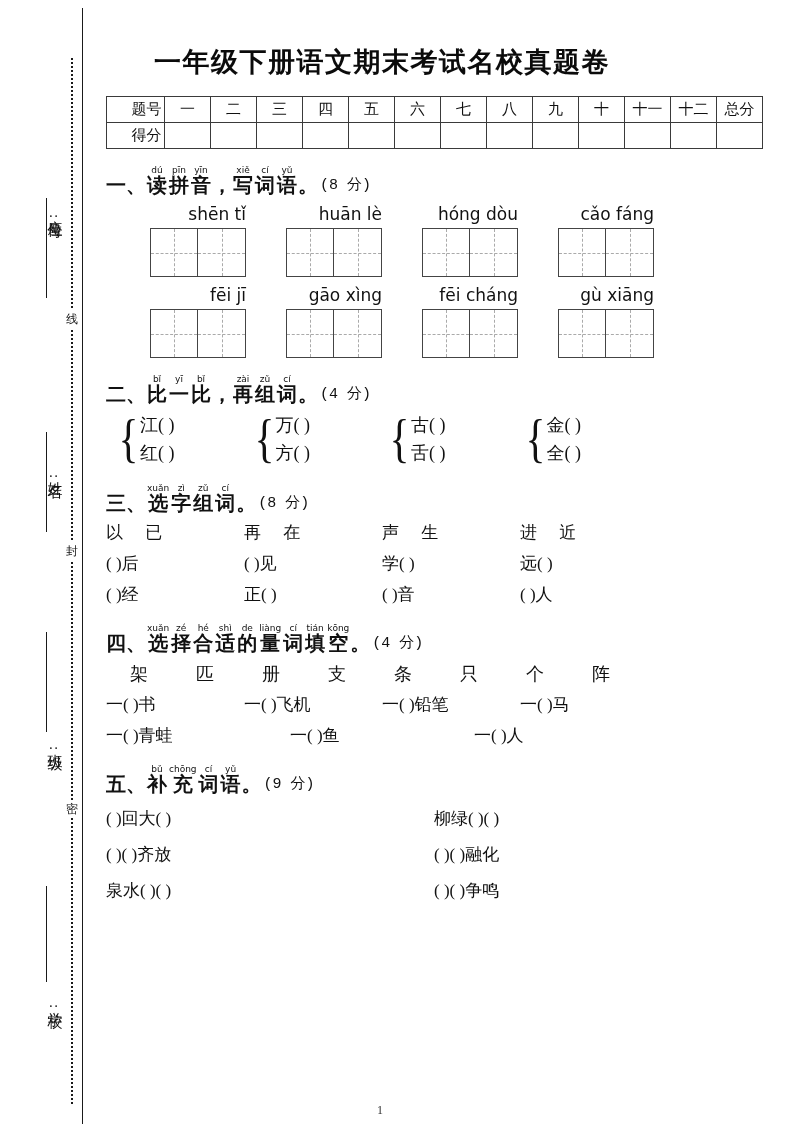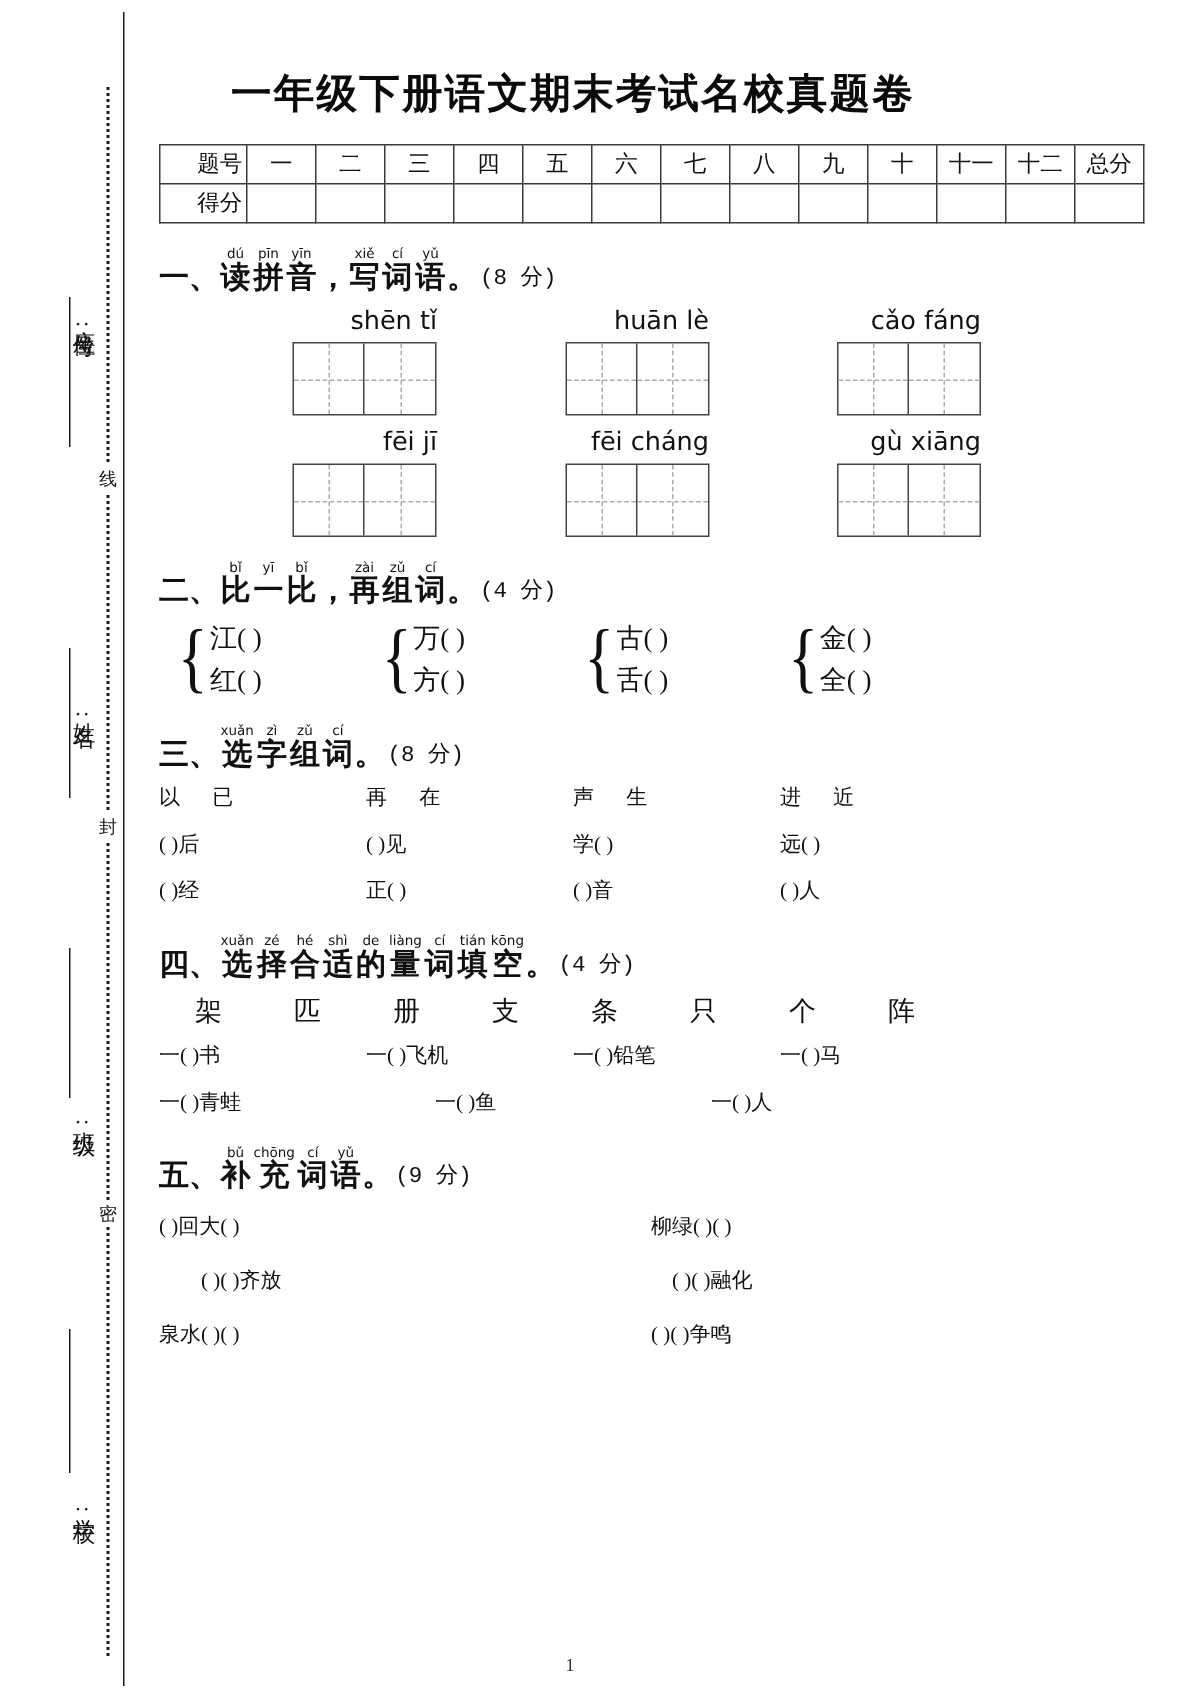--- a/index.html
+++ b/index.html
@@ -221,21 +221,21 @@
     font-family: "Liberation Serif", serif;
   }
 
   
   .ex-row {
     display: flex;
     margin-top: 7px;
   }
   .ex-cell {
     flex: 1 1 0;
-    font-size: 14px;
+    font-size: 17px;
     line-height: 24px;
     white-space: nowrap;
     font-family: "Liberation Serif", serif;
   }
   .ex-cell.two { flex: 1 1 50%; }
   .choice-row .ex-cell {
     letter-spacing: 9px;
   }
   .mw-row {
     display: flex;
@@ -368,31 +368,45 @@
         </div>
     </div>
     <div class="tz-item">
       <div class="tz-pinyin">huān lè</div>
       <div class="tz-grid">
           <div class="tz-cell"></div>
           <div class="tz-cell"></div>
         </div>
     </div>
     <div class="tz-item">
+      <div class="tz-pinyin">hóng dòu</div>
+      <div class="tz-grid">
+          <div class="tz-cell"></div>
+          <div class="tz-cell"></div>
+        </div>
+    </div>
+    <div class="tz-item">
       <div class="tz-pinyin">cǎo fáng</div>
       <div class="tz-grid">
           <div class="tz-cell"></div>
           <div class="tz-cell"></div>
         </div>
     </div>
   </div>
 
   <div class="tz-row">
     <div class="tz-item">
       <div class="tz-pinyin">fēi jī</div>
+      <div class="tz-grid">
+          <div class="tz-cell"></div>
+          <div class="tz-cell"></div>
+        </div>
+    </div>
+    <div class="tz-item">
+      <div class="tz-pinyin">gāo xìng</div>
       <div class="tz-grid">
           <div class="tz-cell"></div>
           <div class="tz-cell"></div>
         </div>
     </div>
     <div class="tz-item">
       <div class="tz-pinyin">fēi cháng</div>
       <div class="tz-grid">
           <div class="tz-cell"></div>
           <div class="tz-cell"></div>
@@ -603,21 +617,21 @@
         </span>
     </span>
     <span class="plain-b">。</span>
     <span class="sec-score">(9 分)</span>
   </div>
 
   <div class="ex-row" style="margin-top:12px;">
     <div class="ex-cell two">(      )回大(      )</div>
     <div class="ex-cell two" style="padding-left:52px;">柳绿(      )(      )</div>
   </div>
-  <div class="ex-row" style="margin-top:12px;margin-left:28px;">
+  <div class="ex-row" style="margin-top:12px;">
     <div class="ex-cell two">(      )(      )齐放</div>
     <div class="ex-cell two" style="padding-left:52px;">(      )(      )融化</div>
   </div>
   <div class="ex-row" style="margin-top:12px;">
     <div class="ex-cell two">泉水(      )(      )</div>
     <div class="ex-cell two" style="padding-left:52px;">(      )(      )争鸣</div>
   </div>
 
   <div id="page-number">1</div>
 </div>

